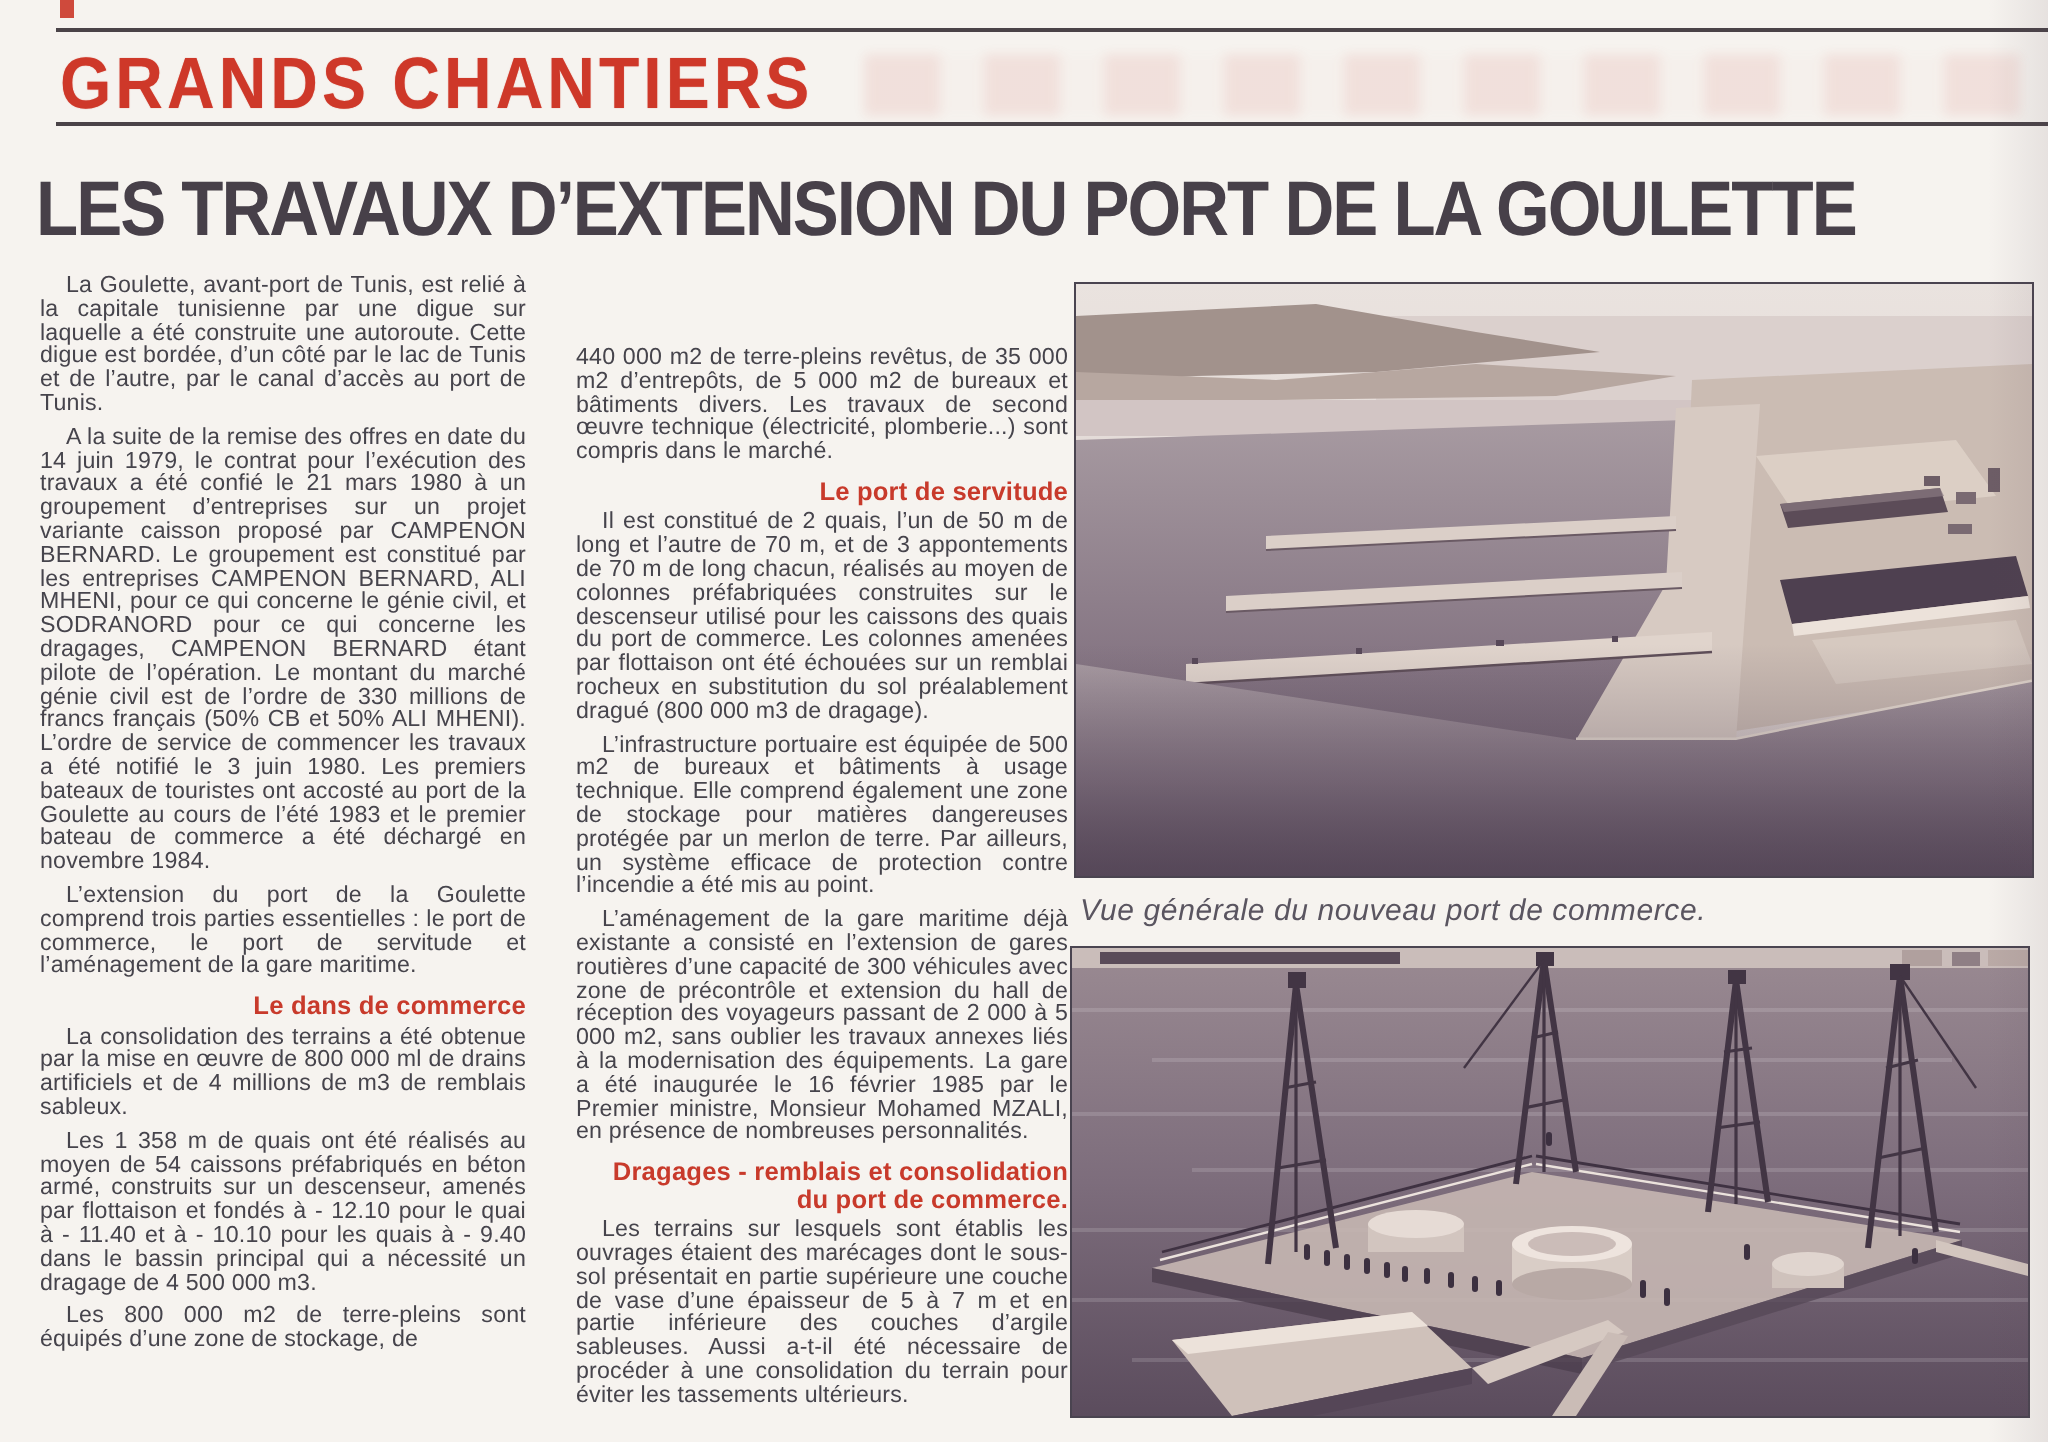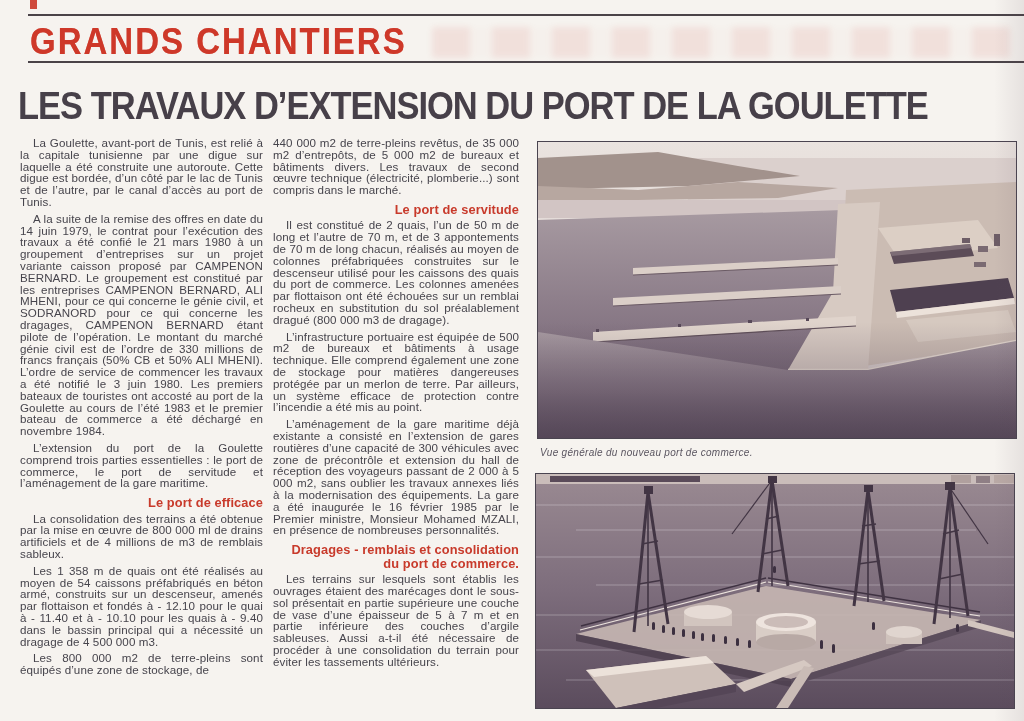--- a/index.html
+++ b/index.html
@@ -26,50 +26,50 @@
     filter:blur(3px);opacity:.45;border-radius:2px;
   }
   .headline{
     position:absolute;left:18px;top:84px;width:1002px;
     font-size:34.5px;font-weight:800;letter-spacing:-1px;color:#474049;
     transform:scaleY(1.12);transform-origin:top left;white-space:nowrap;
   }
   .col{position:absolute;top:137px;font-size:11.6px;line-height:11.8px;
     color:#46444c;text-align:justify;letter-spacing:.1px;}
   .col1{left:20px;width:243px;}
-  .col2{left:273px;width:246px;}
+  .col2{left:288px;width:246px;margin-top:36px;}
   .col p{margin:0 0 5px 0;text-indent:13px;}
   .col p.noindent{text-indent:0;}
   h3.red{margin:7px 0 3px 0;font-size:12.8px;line-height:13.5px;color:#c83a2b;font-weight:700;text-align:right;}
   h3.gray{margin:9px 0 2px 0;font-size:12.8px;line-height:13.5px;color:#716d74;font-weight:400;letter-spacing:.4px;text-align:left;}
   figure{margin:0;padding:0;}
   .photo{position:absolute;border:1px solid #4a4450;background:#9a8a92;overflow:hidden;}
   .photo-aerial{left:537px;top:141px;width:478px;height:296px;}
   .photo-construction{left:535px;top:473px;width:478px;height:234px;}
-  .caption{position:absolute;left:540px;top:447px;font-size:10px;font-style:italic;color:#5a5560;letter-spacing:.3px;}
+  .caption{position:absolute;left:540px;top:447px;font-size:15px;font-style:italic;color:#5a5560;letter-spacing:.3px;}
   svg{display:block}
 </style>
 </head>
 <body>
 
 <div class="page">
 
   <div class="corner-tick"></div>
   <div class="rule rule-top"></div>
   <div class="masthead-title">GRANDS CHANTIERS</div>
   <div class="ghost-print"></div>
   <div class="rule rule-mid"></div>
 
   <h1 class="headline" style="margin:0;">LES TRAVAUX D’EXTENSION DU PORT DE LA GOULETTE</h1>
 
   <div class="col col1">
     <p>La Goulette, avant-port de Tunis, est relié à la capitale tunisienne par une digue sur laquelle a été construite une autoroute. Cette digue est bordée, d’un côté par le lac de Tunis et de l’autre, par le canal d’accès au port de Tunis.</p>
     <p>A la suite de la remise des offres en date du 14 juin 1979, le contrat pour l’exécution des travaux a été confié le 21 mars 1980 à un groupement d’entreprises sur un projet variante caisson proposé par CAMPENON BERNARD. Le groupement est constitué par les entreprises CAMPENON BERNARD, ALI MHENI, pour ce qui concerne le génie civil, et SODRANORD pour ce qui concerne les dragages, CAMPENON BERNARD étant pilote de l’opération. Le montant du marché génie civil est de l’ordre de 330 millions de francs français (50% CB et 50% ALI MHENI). L’ordre de service de commencer les travaux a été notifié le 3 juin 1980. Les premiers bateaux de touristes ont accosté au port de la Goulette au cours de l’été 1983 et le premier bateau de commerce a été déchargé en novembre 1984.</p>
     <p>L’extension du port de la Goulette comprend trois parties essentielles : le port de commerce, le port de servitude et l’aménagement de la gare maritime.</p>
-    <h3 class="red">Le port de efficace</h3>
+    <h3 class="red">Le dans de commerce</h3>
     <p>La consolidation des terrains a été obtenue par la mise en œuvre de 800 000 ml de drains artificiels et de 4 millions de m3 de remblais sableux.</p>
     <p>Les 1 358 m de quais ont été réalisés au moyen de 54 caissons préfabriqués en béton armé, construits sur un descenseur, amenés par flottaison et fondés à - 12.10 pour le quai à - 11.40 et à - 10.10 pour les quais à - 9.40 dans le bassin principal qui a nécessité un dragage de 4 500 000 m3.</p>
     <p>Les 800 000 m2 de terre-pleins sont équipés d’une zone de stockage, de</p>
   </div>
 
   <div class="col col2">
     <p class="noindent">440 000 m2 de terre-pleins revêtus, de 35 000 m2 d’entrepôts, de 5 000 m2 de bureaux et bâtiments divers. Les travaux de second œuvre technique (électricité, plomberie...) sont compris dans le marché.</p>
     <h3 class="red">Le port de servitude</h3>
     <p>Il est constitué de 2 quais, l’un de 50 m de long et l’autre de 70 m, et de 3 appontements de 70 m de long chacun, réalisés au moyen de colonnes préfabriquées construites sur le descenseur utilisé pour les caissons des quais du port de commerce. Les colonnes amenées par flottaison ont été échouées sur un remblai rocheux en substitution du sol préalablement dragué (800 000 m3 de dragage).</p>
     <p>L’infrastructure portuaire est équipée de 500 m2 de bureaux et bâtiments à usage technique. Elle comprend également une zone de stockage pour matières dangereuses protégée par un merlon de terre. Par ailleurs, un système efficace de protection contre l’incendie a été mis au point.</p>

